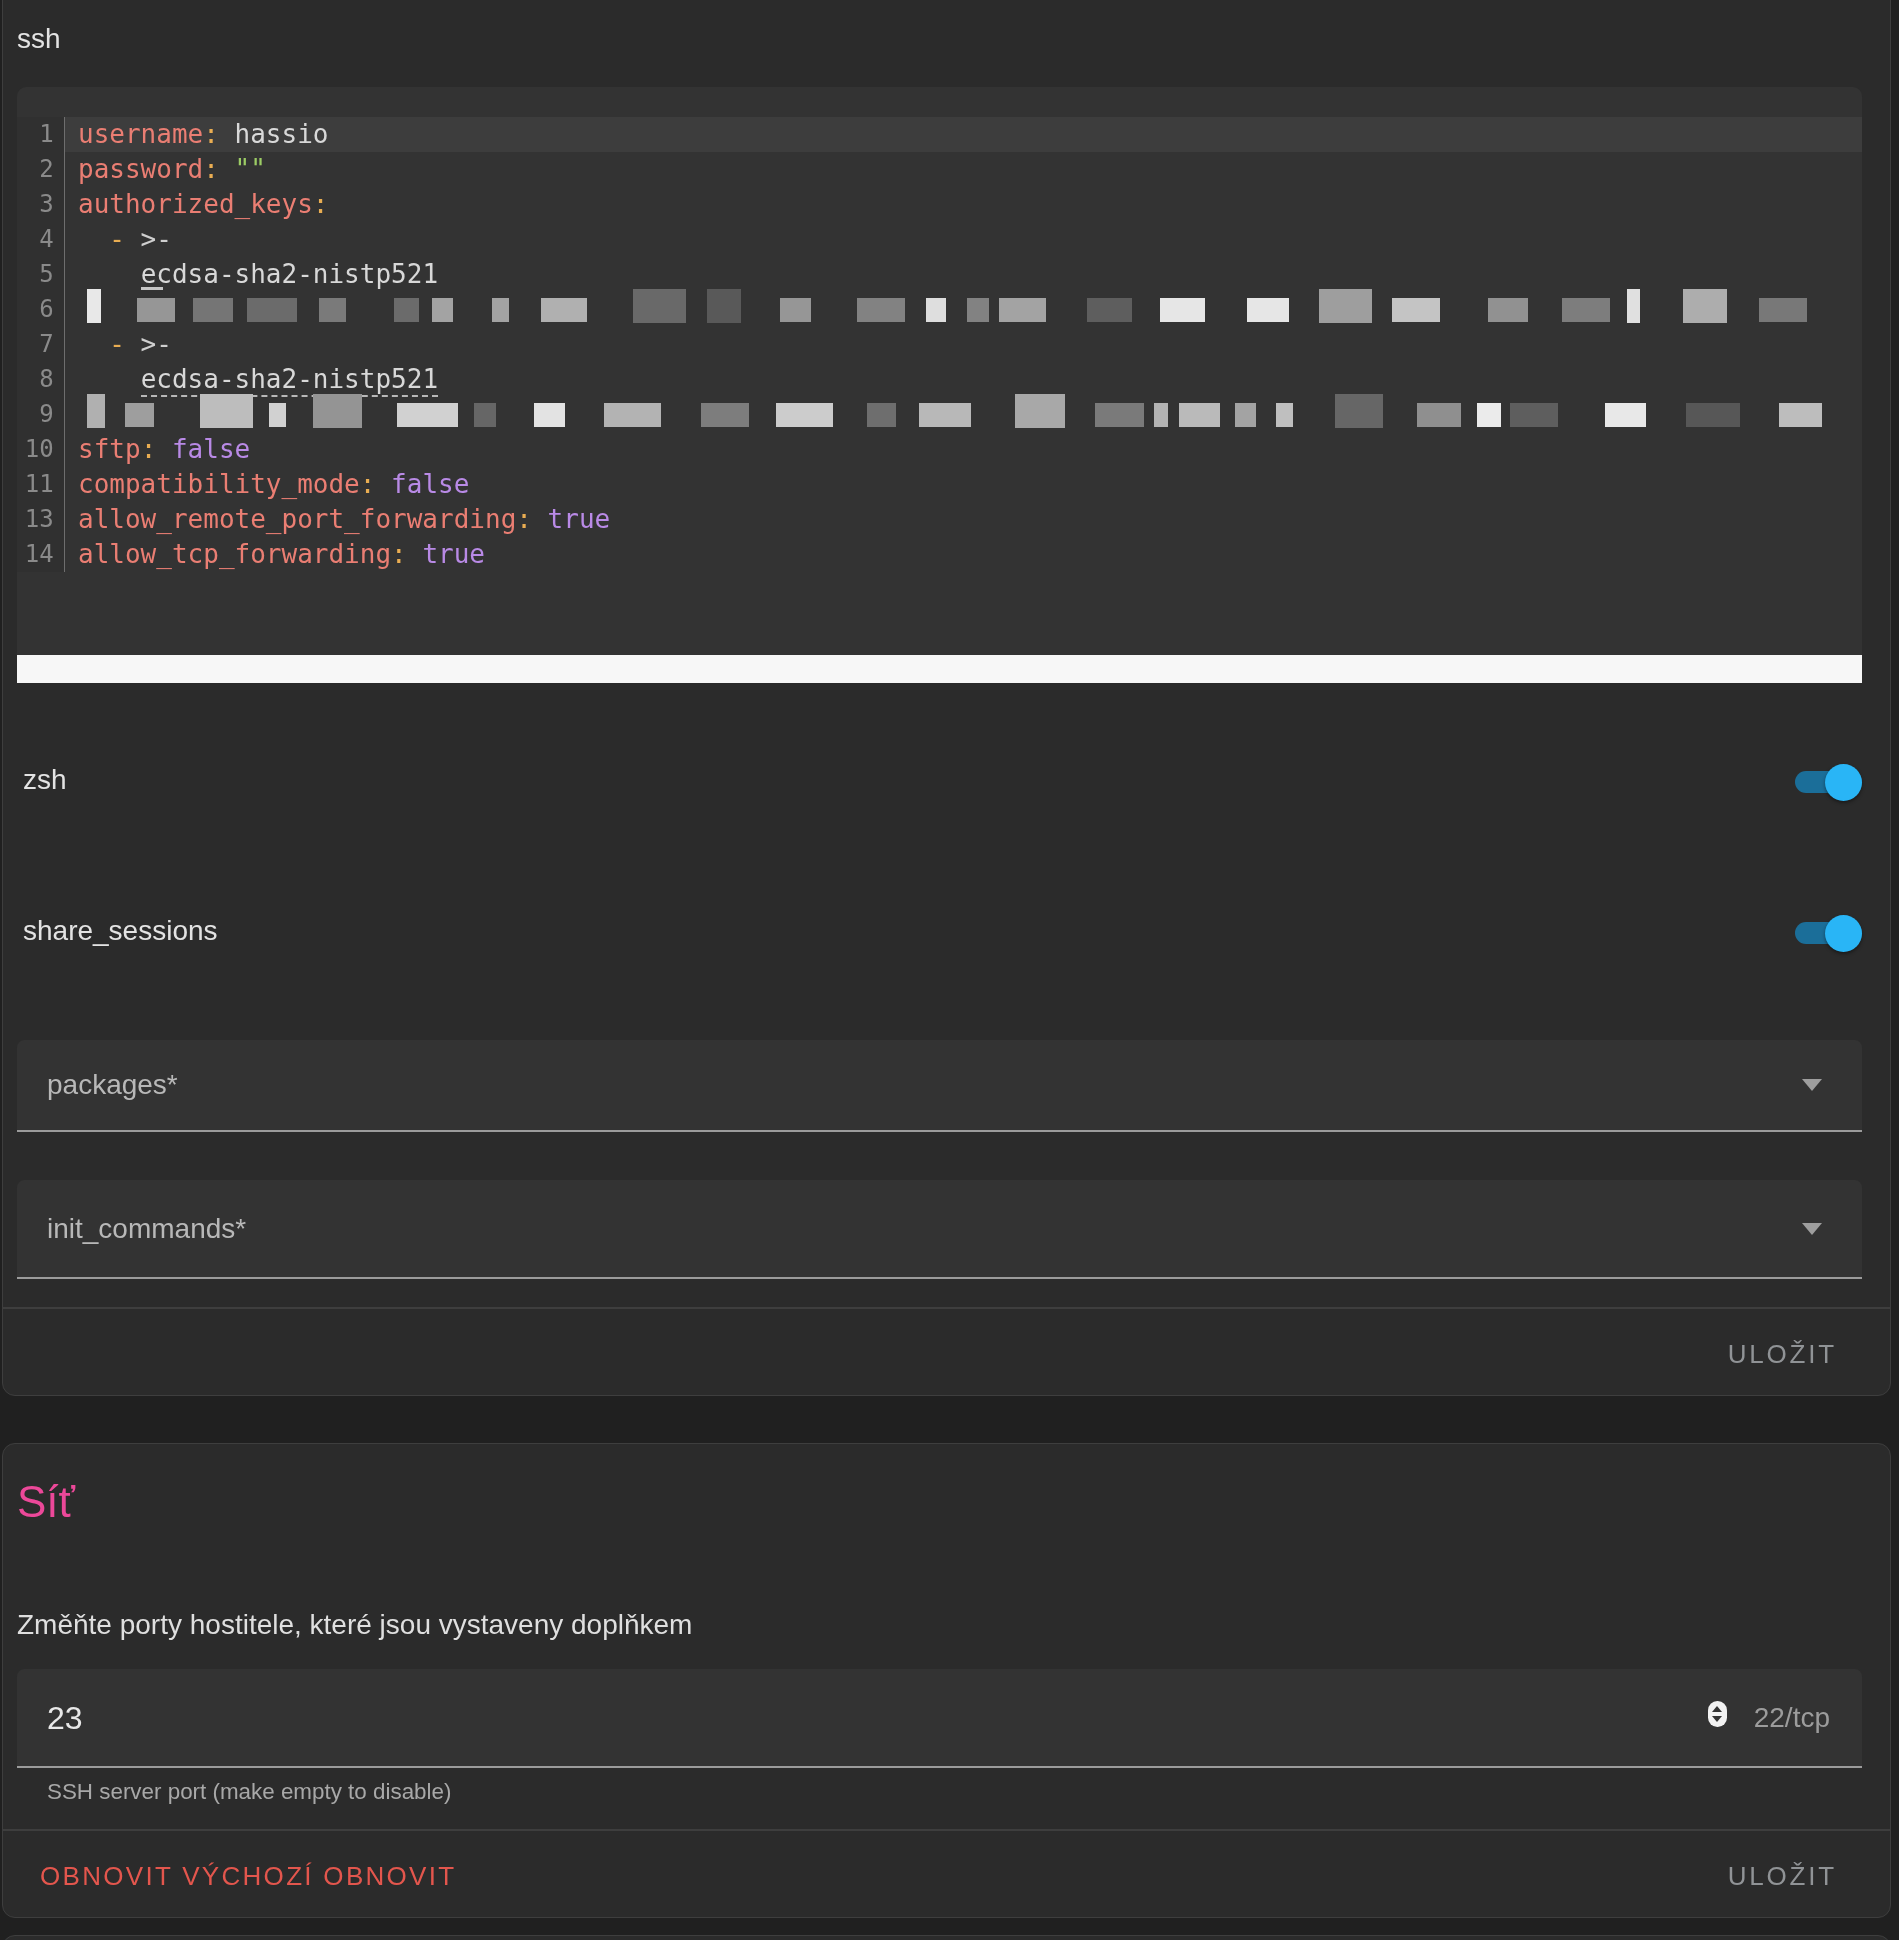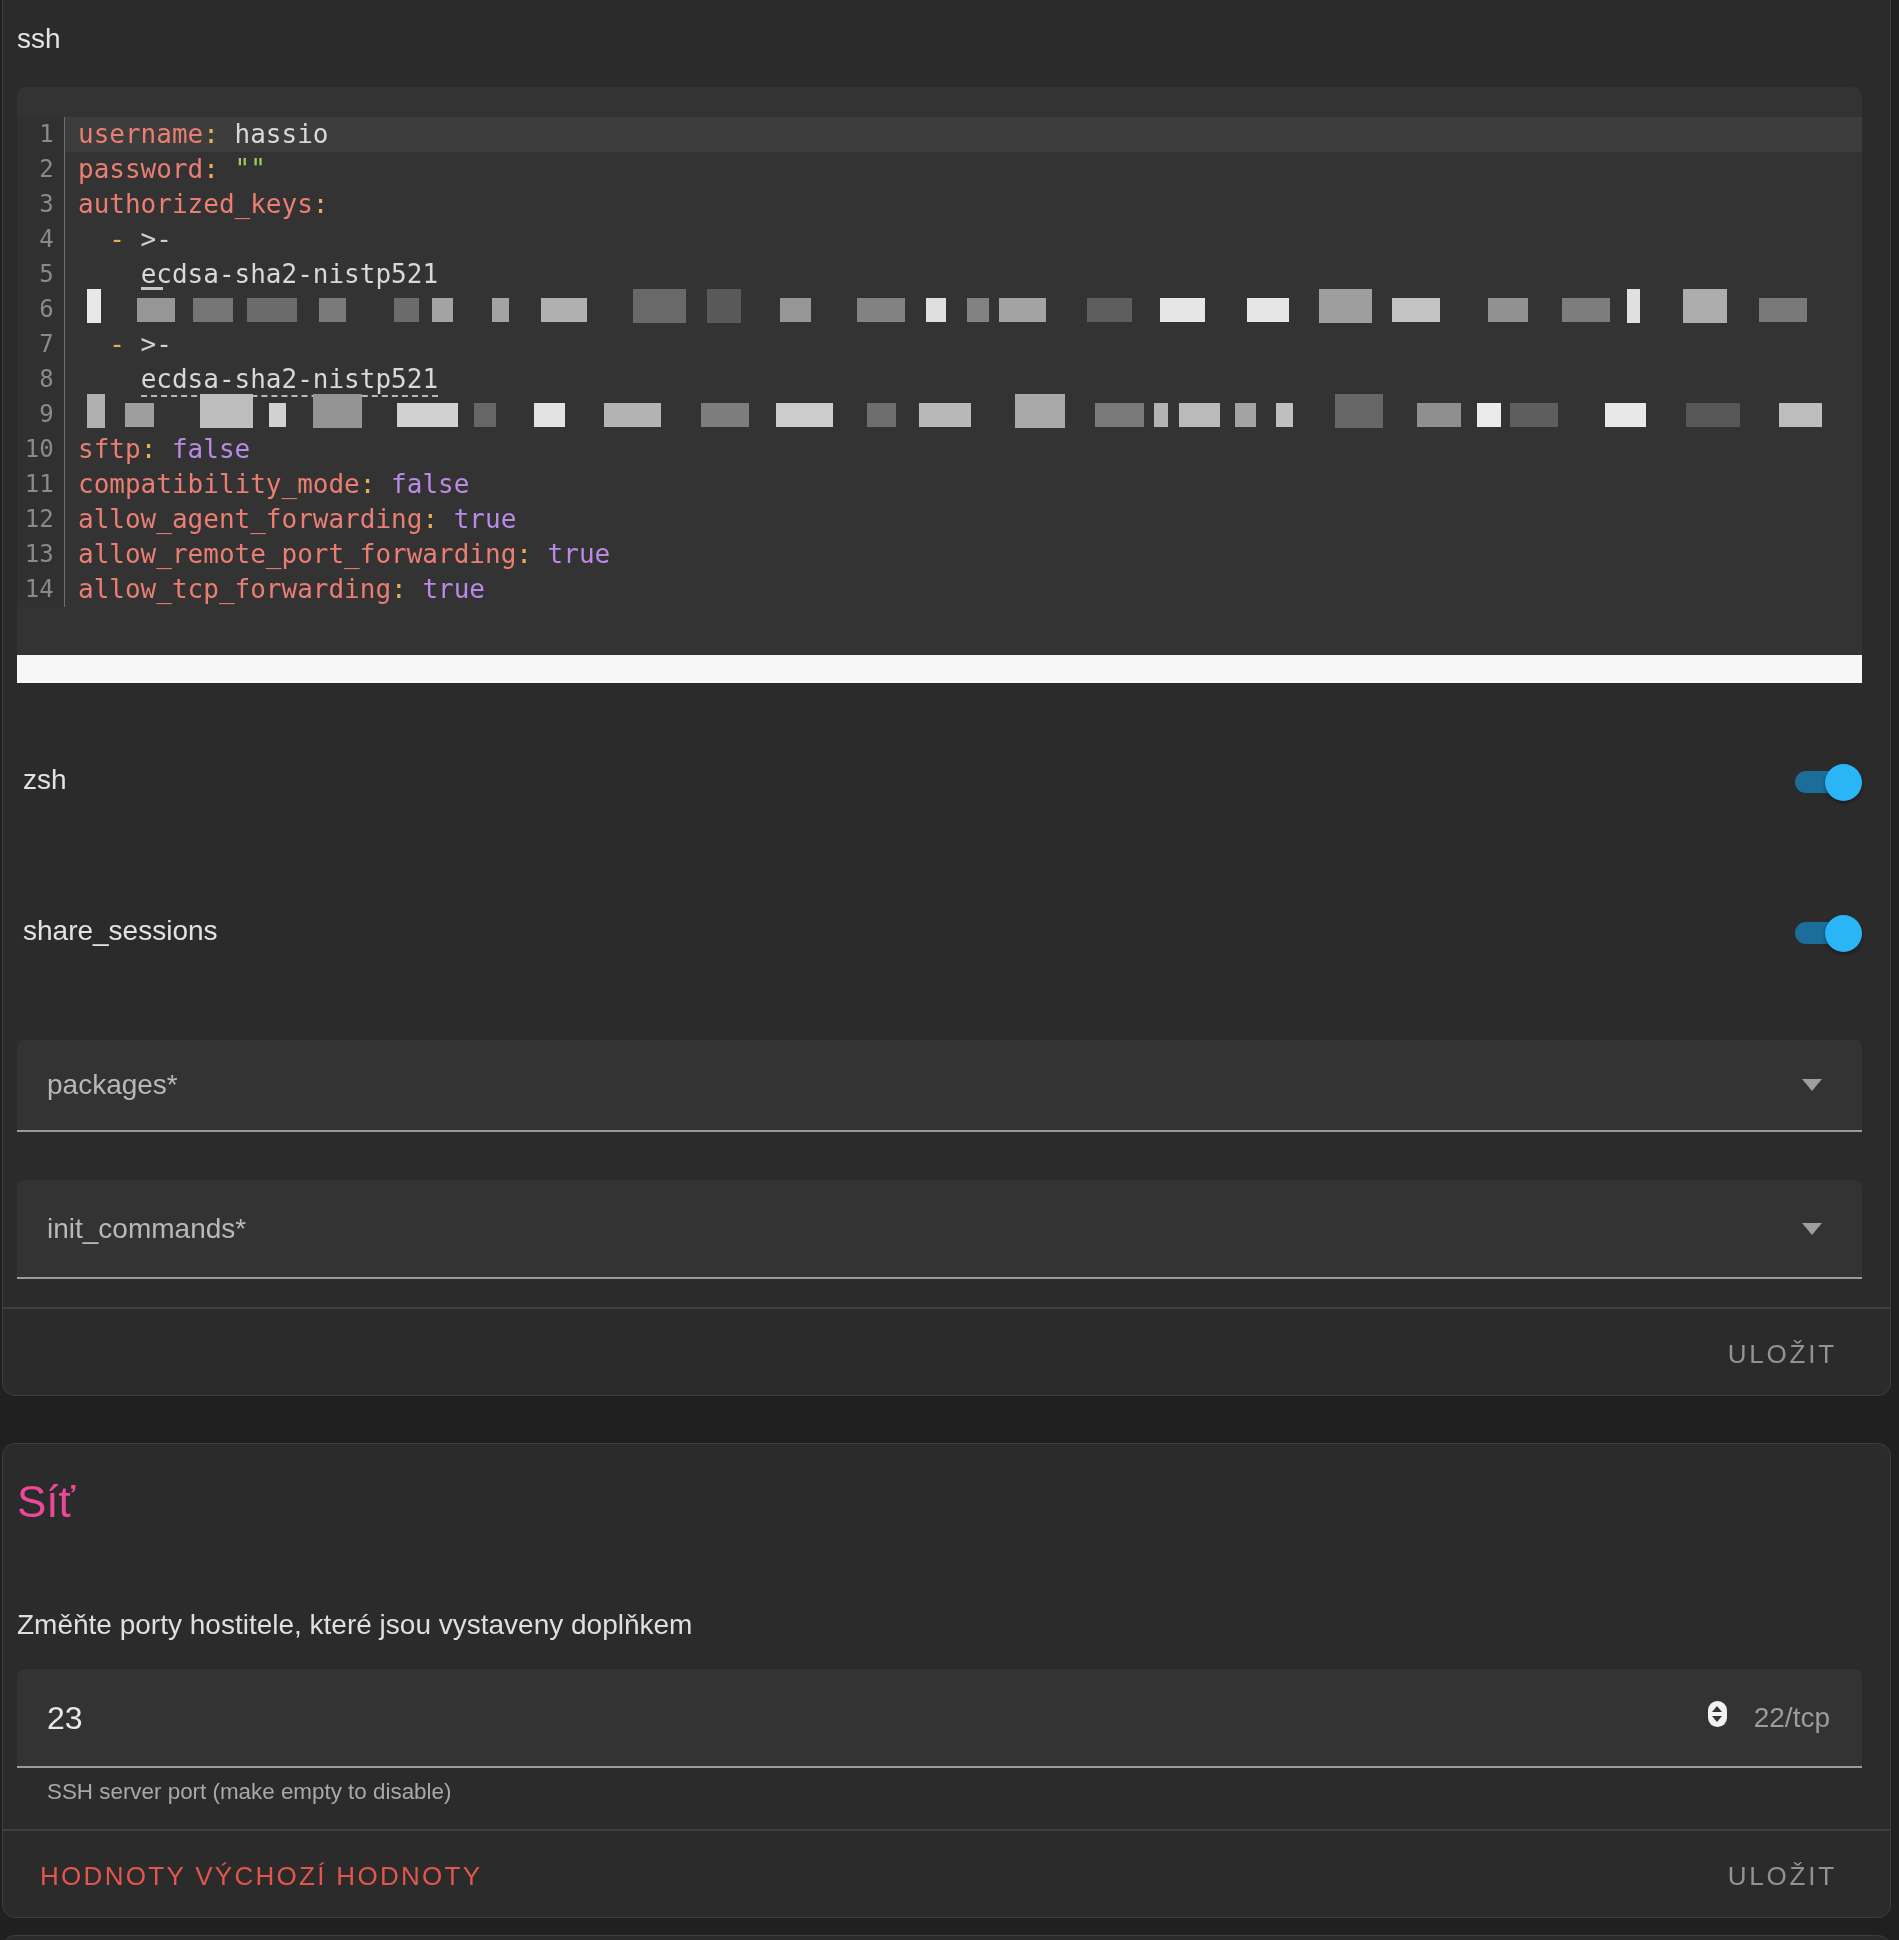--- a/index.html
+++ b/index.html
@@ -130,24 +130,20 @@
       </div>
       <div class="cm-line">
         <div class="gutter">10</div>
         <div class="lcontent"><span class="tk-key">sftp</span><span class="tk-punct">:</span><span class="tk-bool"> false</span></div>
       </div>
       <div class="cm-line">
         <div class="gutter">11</div>
         <div class="lcontent"><span class="tk-key">compatibility_mode</span><span class="tk-punct">:</span><span class="tk-bool"> false</span></div>
       </div>
       <div class="cm-line">
-        <div class="gutter">12</div>
-        <div class="lcontent"><span class="tk-key">allow_agent_forwarding</span><span class="tk-punct">:</span><span class="tk-bool"> true</span></div>
-      </div>
-      <div class="cm-line">
         <div class="gutter">13</div>
         <div class="lcontent"><span class="tk-key">allow_remote_port_forwarding</span><span class="tk-punct">:</span><span class="tk-bool"> true</span></div>
       </div>
       <div class="cm-line">
         <div class="gutter">14</div>
         <div class="lcontent"><span class="tk-key">allow_tcp_forwarding</span><span class="tk-punct">:</span><span class="tk-bool"> true</span></div>
       </div>
     </div>
   <div id="hscrollbar"></div>
 
@@ -184,18 +180,18 @@
     <span id="port-value">23</span>
     <span id="stepper">
       <span class="up"></span>
       <span class="down"></span>
     </span>
     <span id="port-suffix">22/tcp</span>
   </div>
   <div id="helper">SSH server port (make empty to disable)</div>
 
   <div class="divider" style="top:1829px;"></div>
-  <button class="text-btn danger" style="top:1860px;left:34px;">HODNOTY VÝCHOZÍ HODNOTY</button>
+  <button class="text-btn danger" style="top:1860px;left:34px;">OBNOVIT VÝCHOZÍ OBNOVIT</button>
   <button class="text-btn" style="top:1860px;right:57px;">ULOŽIT</button>
 
   <div class="card" id="card-next"></div>
 </div>
 
 
 </body></html>

